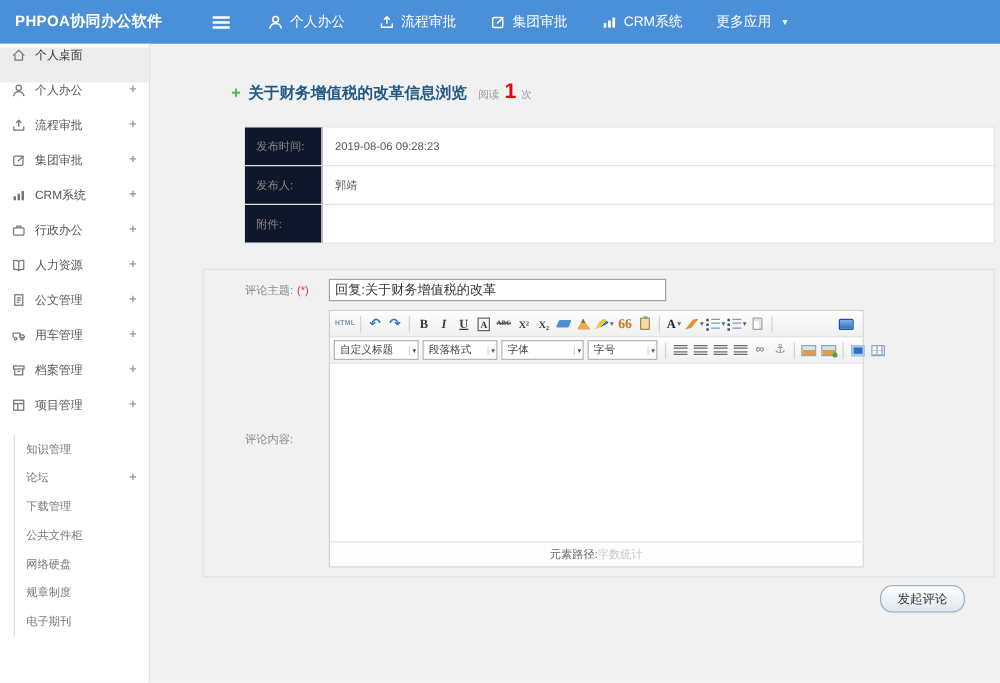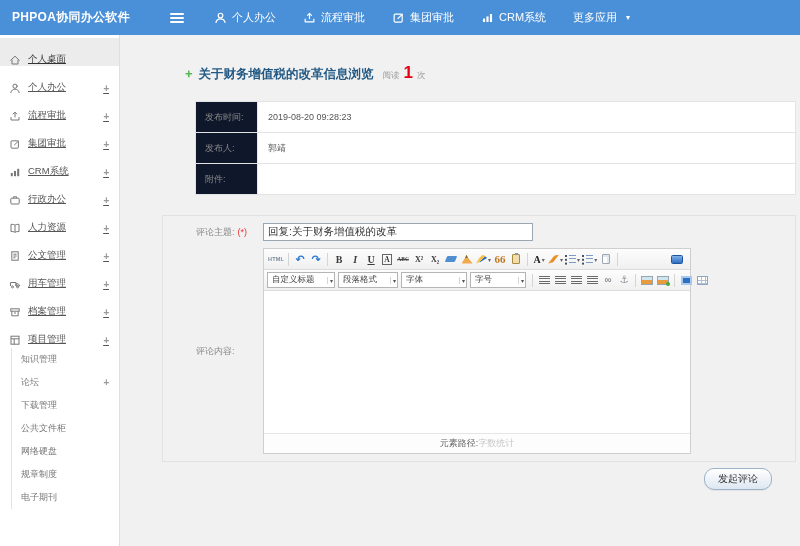--- a/index.html
+++ b/index.html
@@ -11,21 +11,21 @@
   .brand { font-size:12px; font-weight:bold; width:148px; letter-spacing:.3px; }
   .burger { width:14px; height:2px; background:#fff; border-radius:1px; box-shadow:0 -4px 0 #fff,0 4px 0 #fff; margin:0 16px 0 10px; cursor:pointer; }
   .topnav { display:flex; align-items:center; gap:27px; margin-left:14px; }
   .tn-item { display:flex; align-items:center; gap:5px; font-size:11px; cursor:pointer; white-space:nowrap; }
   .tn-item svg { display:block; }
   .caret { font-size:8px; margin-left:4px; }
 
   
   .shell { display:flex; height:511px; }
   .sidebar { width:120px; background:#fff; border-right:1px solid #dfdfdf; padding-top:3px; overflow:hidden; }
-  .side-item { display:flex; align-items:flex-end; height:28px; padding:0 10px 0 9px; font-size:9.5px; color:#555; cursor:pointer;text-decoration:underline; }
+  .side-item { display:flex; align-items:flex-start; height:28px; padding:0 10px 0 9px; font-size:9.5px; color:#555; cursor:pointer; }
   .side-item.active { background:#ececec; color:#333; }
   .sicon { width:12px; height:12px; color:#777; display:flex; flex:none; }
   .side-item .lb { flex:1; margin-left:7px; }
   .expand { color:#999; font-size:10px; font-weight:bold; }
   .sub-menu { margin:2px 0 0 11px; border-left:1px solid #e2e2e2; padding-left:9px; }
   .sub-item { display:flex; align-items:center; height:23px; font-size:9px; color:#777; cursor:pointer; padding-right:10px; }
   .sub-item .lb { flex:1; }
 
   
   .content { flex:1; padding:0 4px 0 42px; overflow:hidden; }
@@ -309,21 +309,21 @@
         <span class="plus-ico">+</span>
         <span class="page-title">关于财务增值税的改革信息浏览</span>
         <span class="read-label">阅读</span>
         <span class="read-count">1</span>
         <span class="read-unit">次</span>
       </div>
 
       <div class="itable">
         <div class="irow">
           <div class="ilabel">发布时间:</div>
-          <div class="ival">2019-08-20 09:28:23</div>
+          <div class="ival">2019-08-06 09:28:23</div>
         </div>
         <div class="irow">
           <div class="ilabel">发布人:</div>
           <div class="ival">郭靖</div>
         </div>
         <div class="irow">
           <div class="ilabel">附件:</div>
           <div class="ival"></div>
         </div>
       </div>

